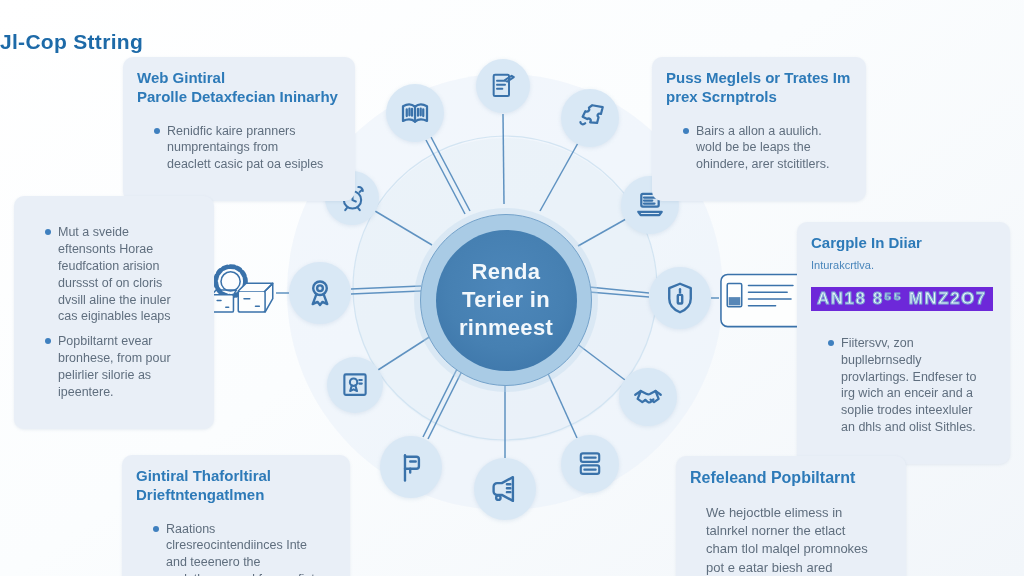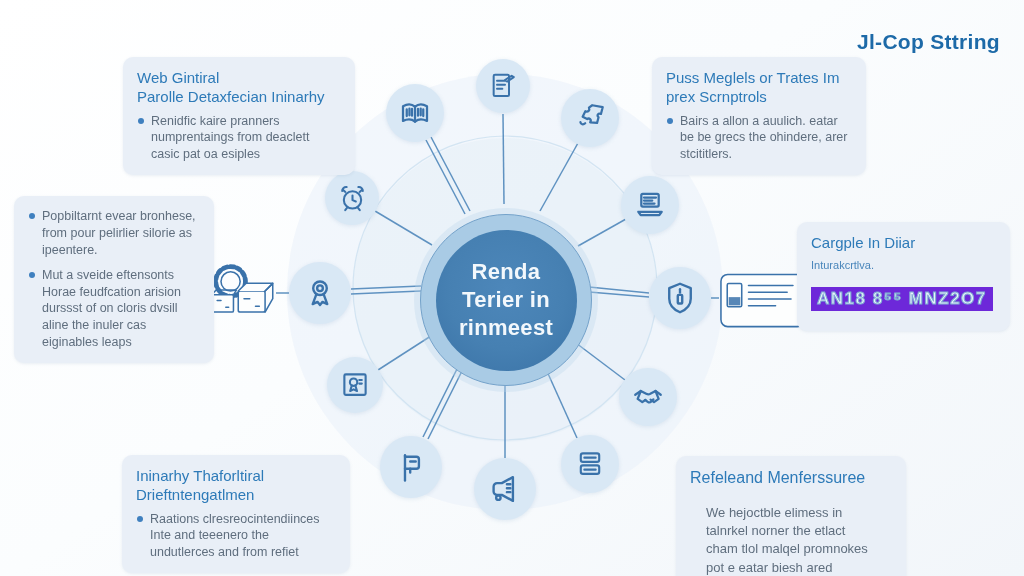--- a/index.html
+++ b/index.html
@@ -7,21 +7,21 @@
     --line:#5f92c1; --node-fill:#d9e8f5; --icon-stroke:#3a72aa; --box-bg:#e9eff7;
     --body-text:#5f6e7e; --title-text:#1d6aa8;
   }
   html,body{margin:0;padding:0;background:#e9ecef;}
   .stage{
     position:relative;width:1024px;height:576px;overflow:hidden;
     background:linear-gradient(145deg,#ffffff 0%,#fbfdfe 45%,#f2f6fa 100%);
     font-family:"Liberation Sans",sans-serif;
   }
   .diagram-title{
-    position:absolute;top:30px;left:0;width:1000px;text-align:right;
+    position:absolute;top:30px;left:0;width:1000px;text-align:left;
     font-size:21px;font-weight:bold;color:var(--title-text);letter-spacing:.3px;
   }
   svg.underlay{position:absolute;left:0;top:0;}
   
   .hub{
     position:absolute;left:420px;top:214px;width:170px;height:170px;border-radius:50%;
     background:var(--hub-ring);border:1px solid #74a2ca;
     display:flex;align-items:center;justify-content:center;
     box-shadow:0 0 0 6px rgba(190,215,236,.35);
   }
@@ -44,24 +44,24 @@
   .illus{position:absolute;}
   .illus svg{stroke:var(--icon-stroke);fill:none;stroke-width:1.6;stroke-linecap:round;stroke-linejoin:round;}
   
   .box{
     position:absolute;background:var(--box-bg);border-radius:10px;
     padding:12px 14px;box-sizing:border-box;
     box-shadow:0 1px 3px rgba(120,150,180,.15);
   }
   .box h3{
     margin:0 0 6px 0;font-size:15px;line-height:1.25;color:var(--accent);
-    white-space:pre-line;font-weight:normal;
+    white-space:pre-line;font-weight:bold;
   }
   .box.big-title h3{font-size:16px;}
-  .box ul{margin:0;padding:0;list-style:none;}
+  .box ul{margin:16px;padding:0;list-style:none;}
   .box li{
     position:relative;padding-left:14px;margin:0 0 8px 0;
     font-size:12.5px;line-height:1.35;color:var(--body-text);
   }
   .box li:last-child{margin-bottom:0;}
   .box li::before{
     content:"";position:absolute;left:1px;top:5px;width:6px;height:6px;border-radius:50%;
     background:#3f80bf;
   }
   .box p.plain{margin:16px;font-size:13px;line-height:1.4;color:var(--body-text);}
@@ -238,45 +238,48 @@
   <div class="box" style="left:123px;top:57px;width:232px">
     <h3>Web Gintiral
 Parolle Detaxfecian Ininarhy</h3>
     <ul>
       <li>Renidfic kaire pranners numprentaings from deaclett casic pat oa esiples</li>
     </ul>
   </div>
 
   <div class="box big-title" style="left:14px;top:196px;width:200px">
     <ul>
+      <li>Mut a sveide eftensonts Horae feudfcation arision durssst of on cloris dvsill aline the inuler cas eiginables leaps</li>
       <li>Popbiltarnt evear bronhese, from pour pelirlier silorie as ipeentere.</li>
-      <li>Mut a sveide eftensonts Horae feudfcation arision durssst of on cloris dvsill aline the inuler cas eiginables leaps</li>
     </ul>
   </div>
 
   <div class="box" style="left:122px;top:455px;width:228px">
-    <h3>Ininarhy Thaforltiral
+    <h3>Gintiral Thaforltiral
 Drieftntengatlmen</h3>
     <ul>
       <li>Raations clresreocintendiinces Inte and teeenero the undutlerces and from refiet</li>
     </ul>
   </div>
 
   <div class="box" style="left:652px;top:57px;width:214px">
     <h3>Puss Meglels or Trates Im
 prex Scrnptrols</h3>
     <ul>
-      <li>Bairs a allon a auulich. eatar be be grecs the ohindere, arer stcititlers.</li>
+      <li>Bairs a allon a auulich. wold be be leaps the ohindere, arer stcititlers.</li>
     </ul>
   </div>
 
   <div class="box" style="left:797px;top:222px;width:213px">
     <h3>Cargple In Diiar</h3>
     <div class="subtitle">Inturakcrtlva.</div>
     <div class="code-line">AN18 8⁵⁵ MNZ2O7</div>
+    <ul>
+      <li>Fiitersvv, zon bupllebrnsedly provlartings. Endfeser to irg wich an enceir and a soplie trodes inteexluler an dhls and olist Sithles.</li>
+    </ul>
   </div>
 
   <div class="box big-title" style="left:676px;top:456px;width:230px">
-    <h3>Refeleand Menferssuree</h3>
+    <h3>Refeleand Popbiltarnt</h3>
     <p class="plain">We hejoctble elimess in talnrkel norner the etlact cham tlol malqel promnokes pot e eatar biesh ared confiatictions.</p>
   </div>
 
 </div>
 
 </body></html>

